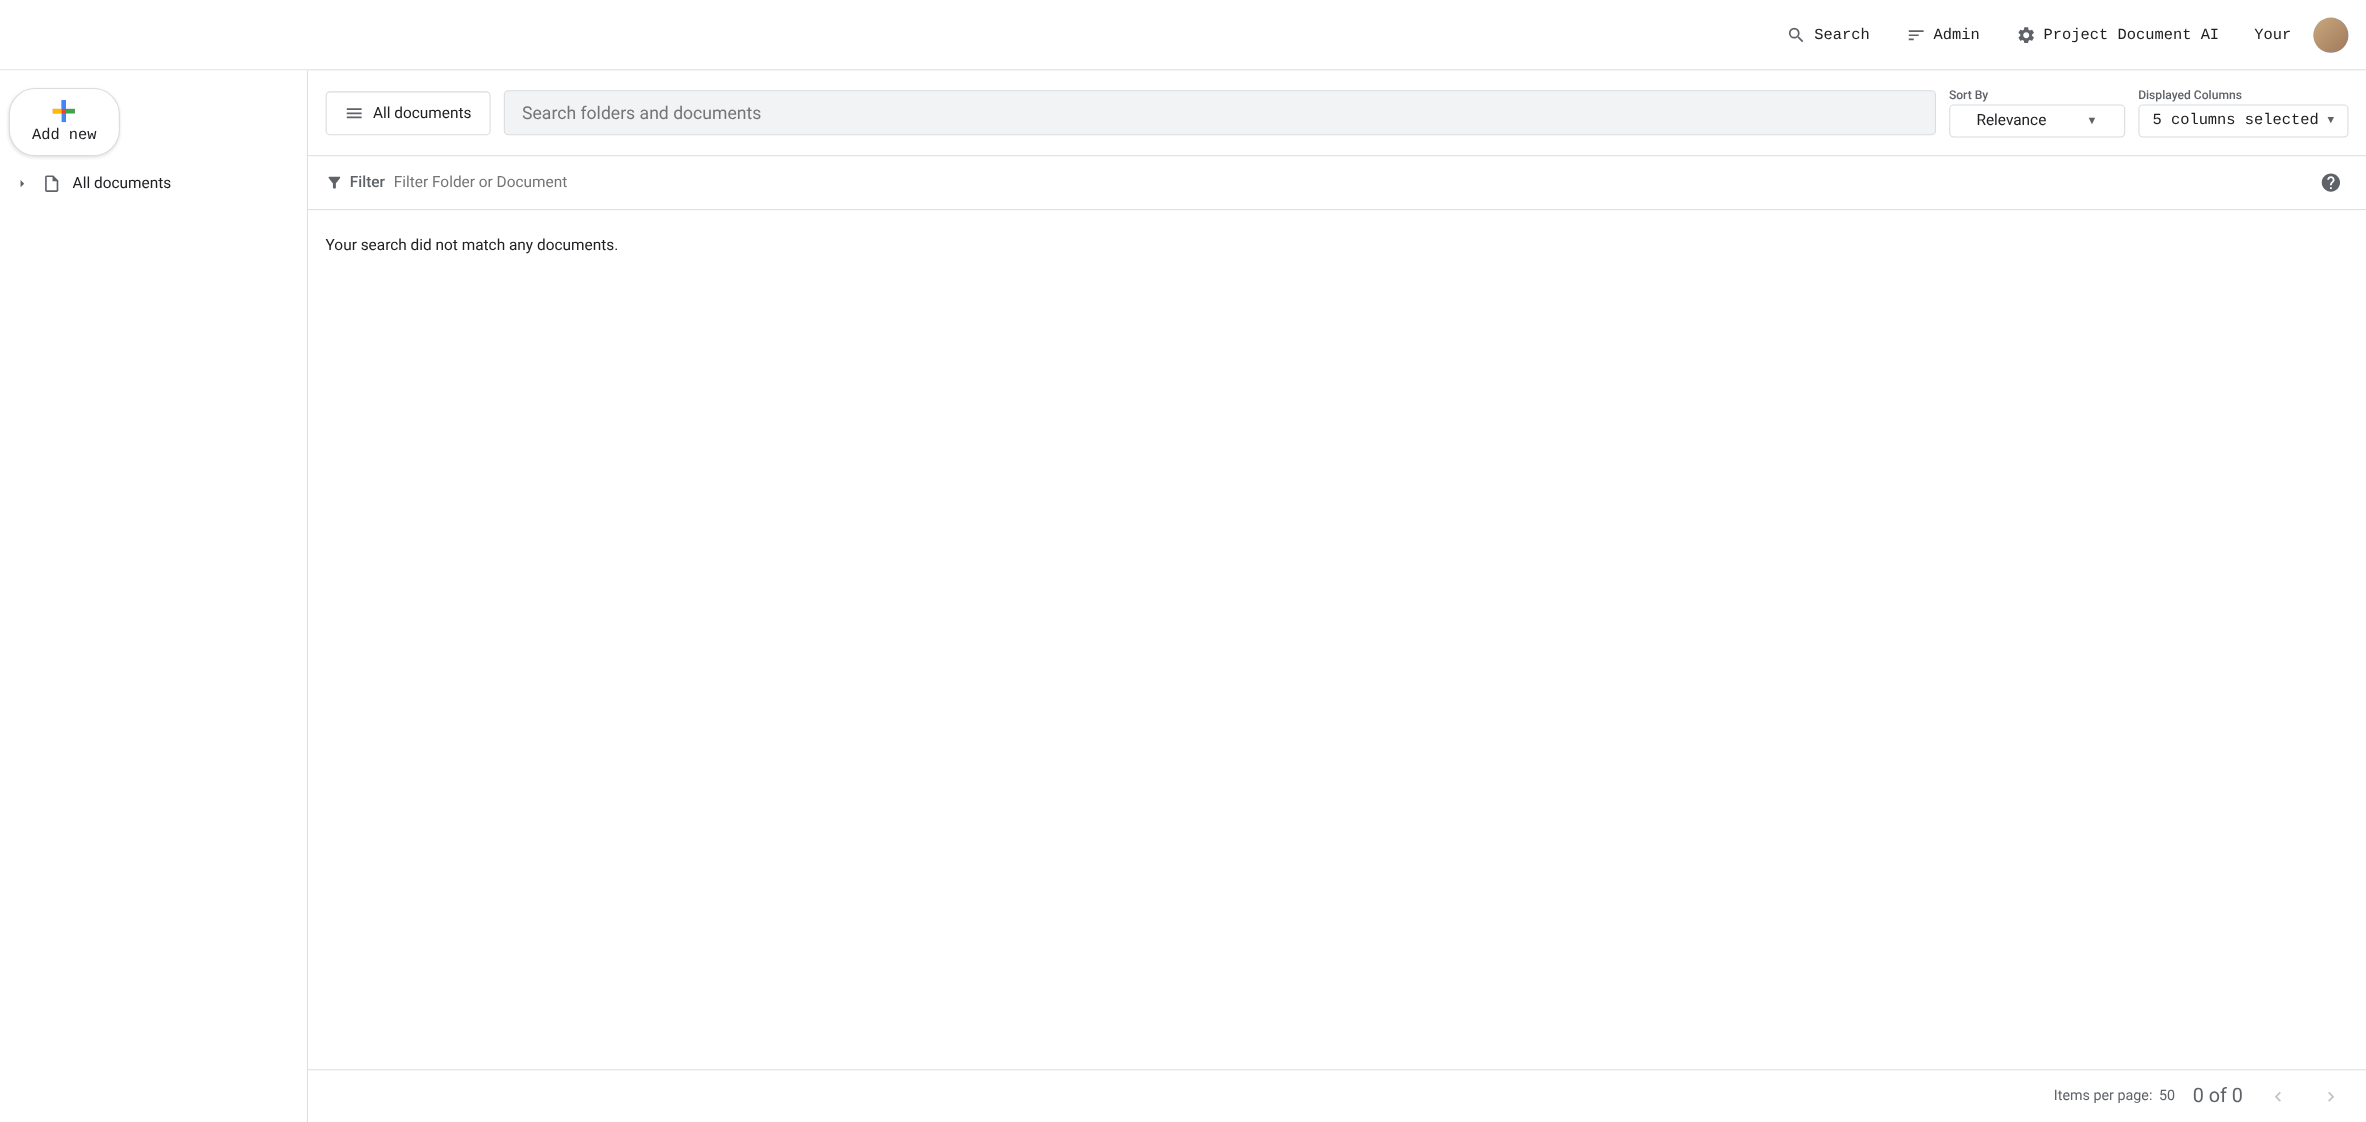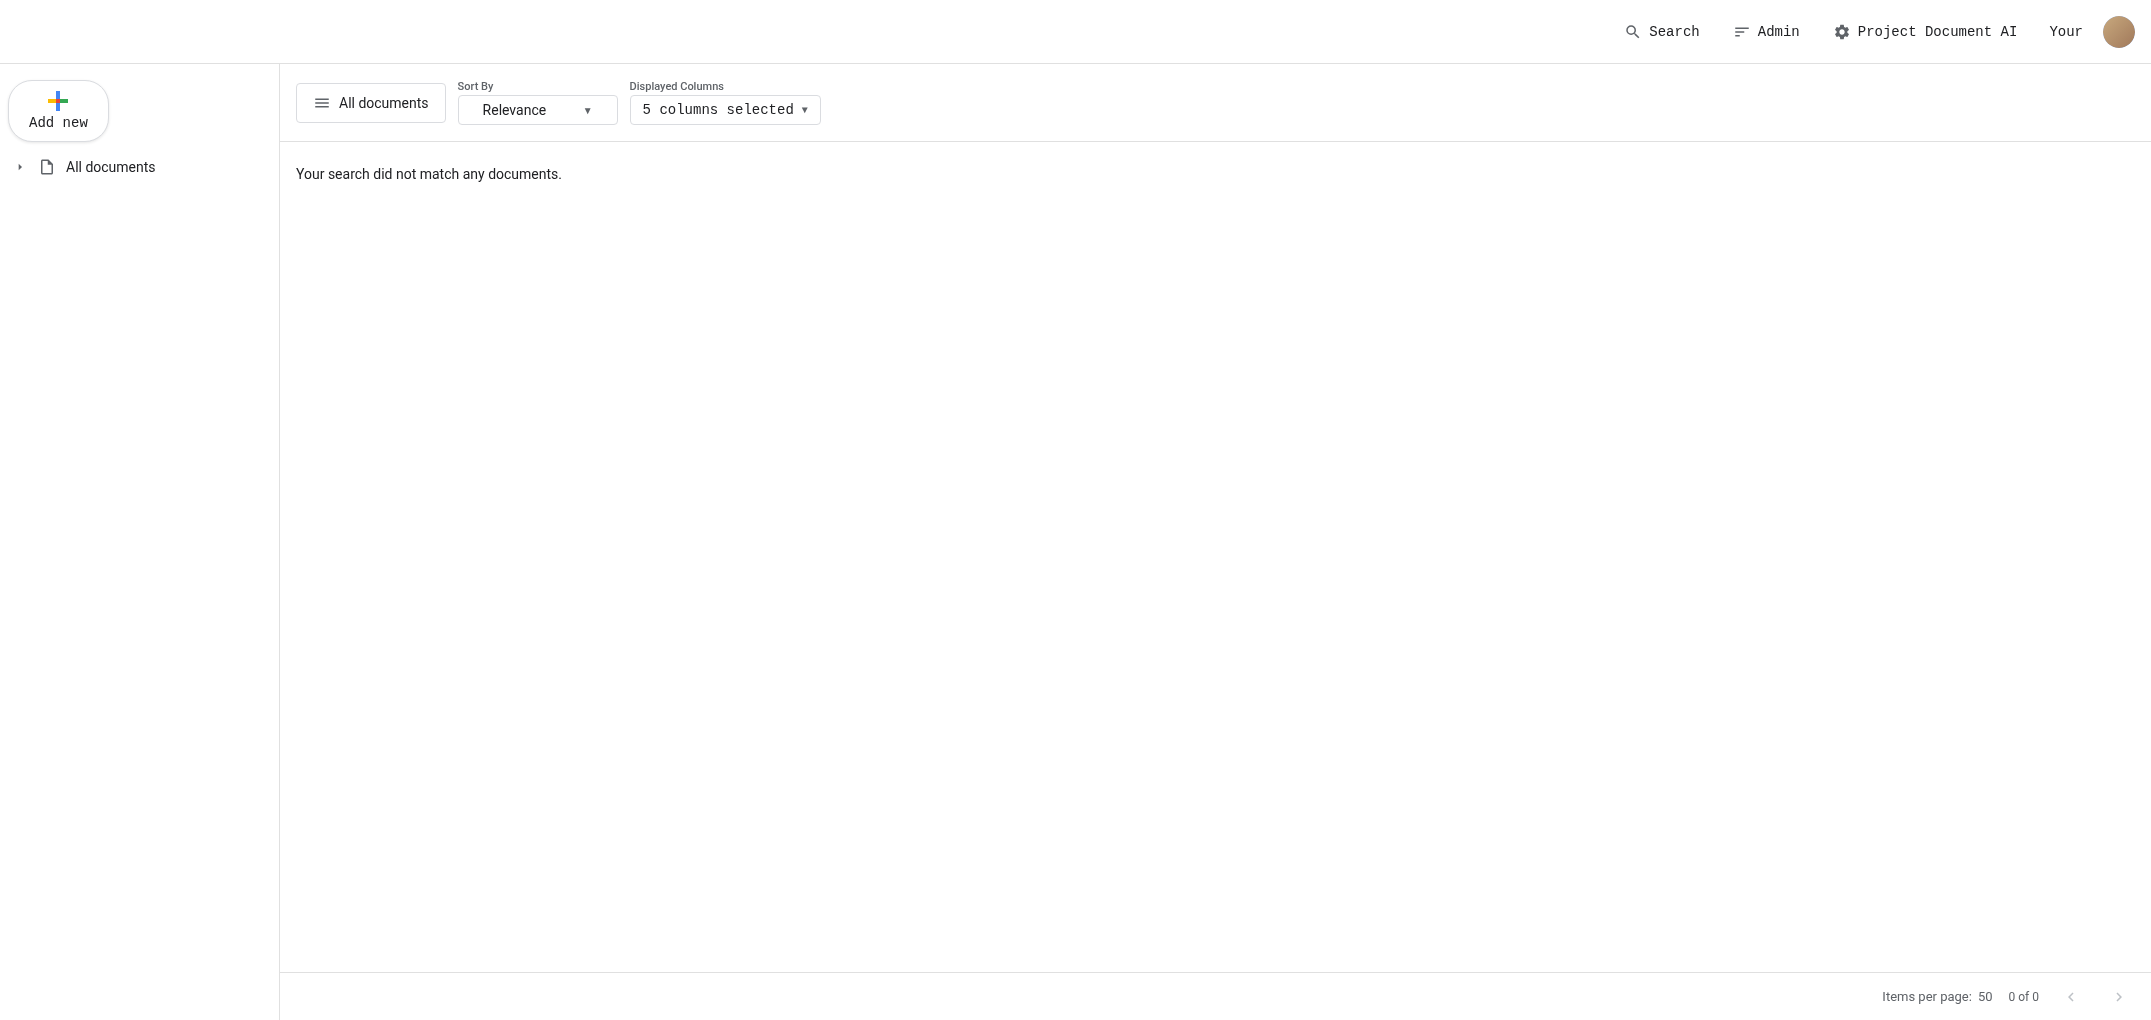--- a/index.html
+++ b/index.html
@@ -296,21 +296,21 @@
       height: 48px;
     }
     .items-per-page {
       font-size: 13px;
       color: #5f6368;
       display: flex;
       align-items: center;
       gap: 6px;
     }
     .page-count {
-      font-size: 12px;
+      font-size: 18px;
       color: #5f6368;
     }
     .pagination-btn {
       width: 32px;
       height: 32px;
       border: none;
       background: transparent;
       cursor: pointer;
       display: flex;
       align-items: center;
@@ -425,36 +425,53 @@
 
   <div class="content-area">
 
     <div class="search-row">
       <button class="all-docs-btn">
         <svg width="18" height="18" viewBox="0 0 24 24" fill="currentColor" style="color:#5f6368">
             <path d="M3 18h18v-2H3v2zm0-5h18v-2H3v2zm0-7v2h18V6H3z"></path>
           </svg>
         <span>All documents</span>
       </button>
+      <div class="search-input-wrapper">
+        <input type="text" class="search-input" placeholder="Search folders and documents" style="">
+      </div>
       <div class="sort-by-wrapper">
         <div class="sort-by-label">Sort By</div>
         <div class="sort-by-select">
           <span class="select-text">Relevance</span>
           <span class="dropdown-arrow">▼</span>
         </div>
       </div>
       <div class="displayed-cols-wrapper">
         <div class="displayed-cols-label">Displayed Columns</div>
         <div class="displayed-cols-select">
           <span class="select-text">5 columns selected</span>
           <span class="dropdown-arrow">▼</span>
         </div>
       </div>
     </div>
 
+    <div class="filter-row">
+      <div class="filter-icon-label">
+        <svg width="16" height="16" viewBox="0 0 24 24" fill="currentColor" style="color:#5f6368">
+            <path d="M4.25 5.61C6.27 8.2 10 13 10 13v6c0 .55.45 1 1 1h2c.55 0 1-.45 1-1v-6s3.72-4.8 5.74-7.39C20.25 4.95 19.78 4 18.95 4H5.04c-.83 0-1.3.95-.79 1.61z"></path>
+          </svg>
+        <span>Filter</span>
+      </div>
+      <input type="text" class="filter-input" placeholder="Filter Folder or Document" style="">
+      <button class="help-btn">
+        <svg width="20" height="20" viewBox="0 0 24 24" fill="currentColor" style="color:#5f6368">
+            <path d="M12 2C6.48 2 2 6.48 2 12s4.48 10 10 10 10-4.48 10-10S17.52 2 12 2zm1 17h-2v-2h2v2zm2.07-7.75l-.9.92C13.45 12.9 13 13.5 13 15h-2v-.5c0-1.1.45-2.1 1.17-2.83l1.24-1.26c.37-.36.59-.86.59-1.41 0-1.1-.9-2-2-2s-2 .9-2 2H8c0-2.21 1.79-4 4-4s4 1.79 4 4c0 .88-.36 1.68-.93 2.25z"></path>
+          </svg>
+      </button>
+    </div>
 
     <div class="documents-area">
       <p class="no-results">Your search did not match any documents.</p>
     </div>
 
     <div class="footer">
       <div class="items-per-page">
         <span>Items per page:</span>
         <span>50</span>
       </div>

